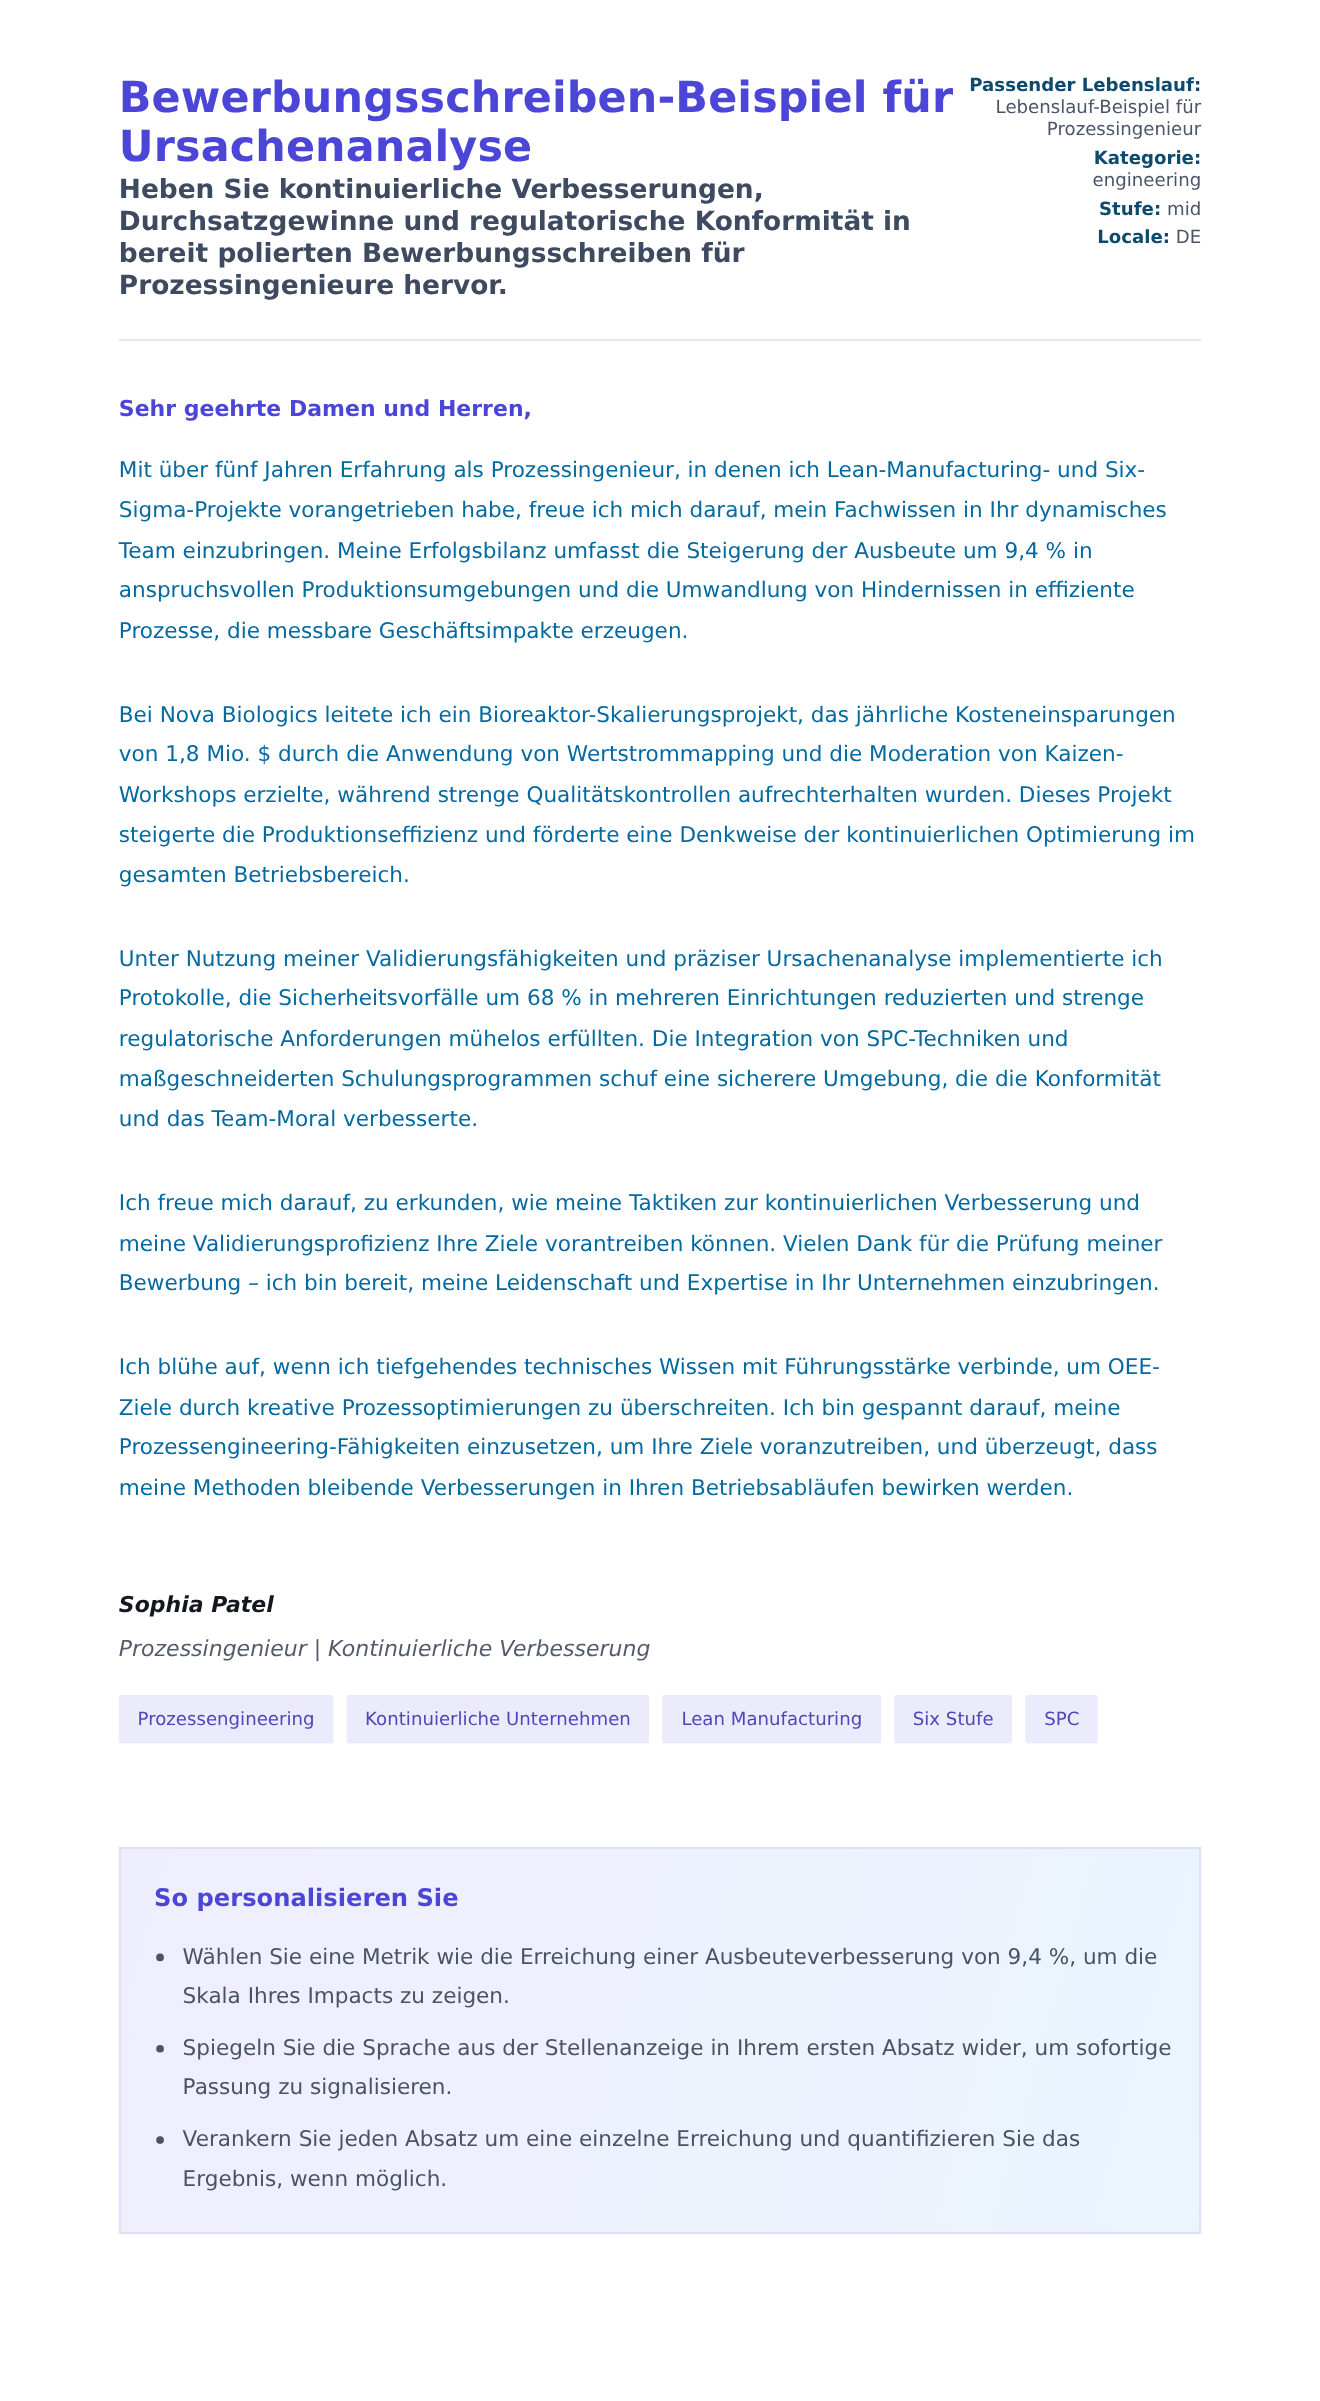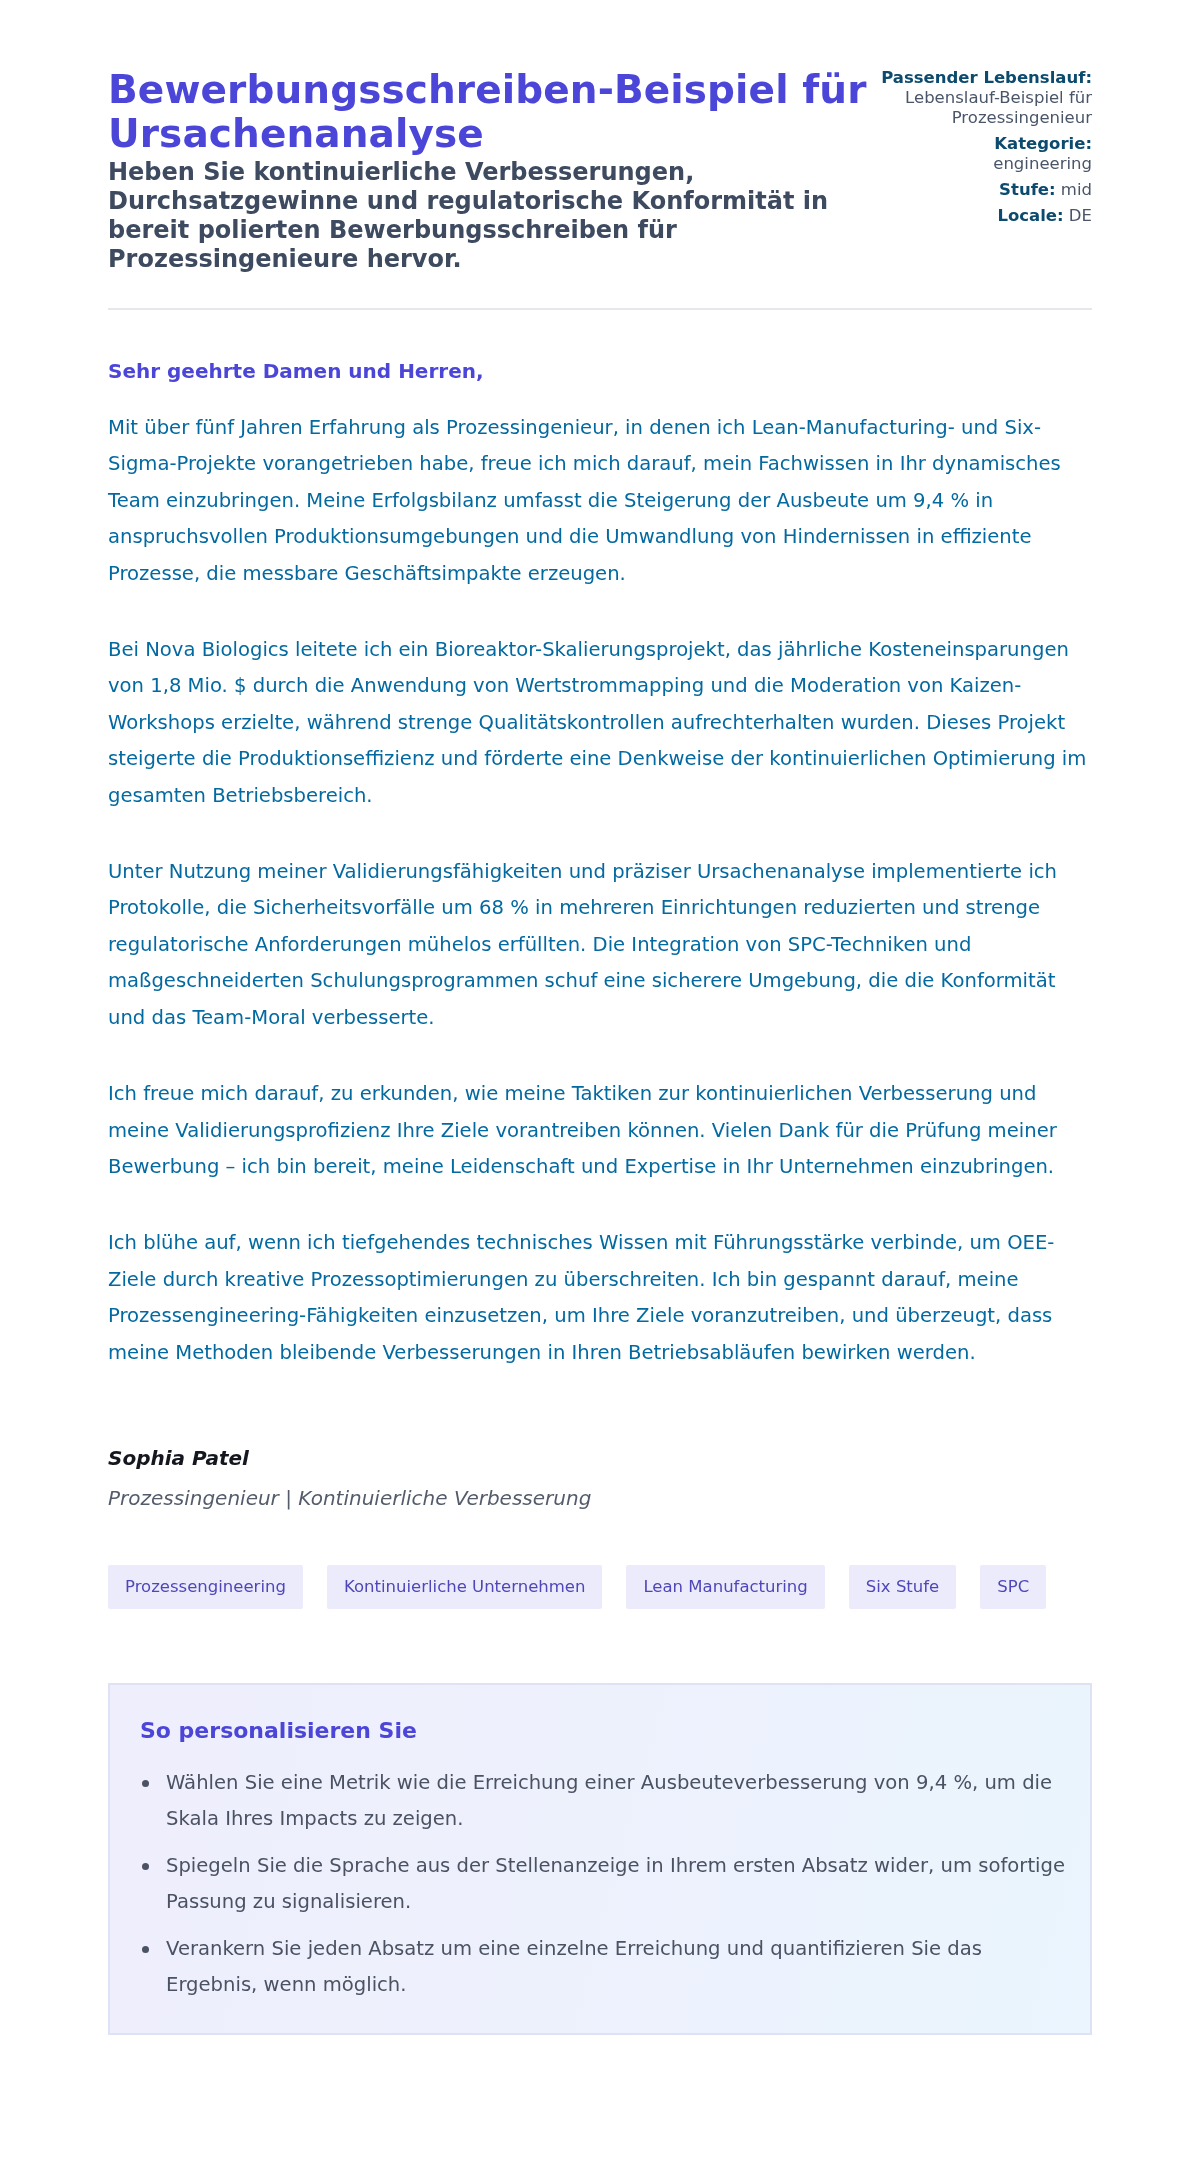--- a/index.html
+++ b/index.html
@@ -72,34 +72,34 @@
     color: #14171f;
     line-height: 26px;
   }
   .sig-title {
     margin-top: 14px;
     font-size: 20px;
     color: #545c6b;
     line-height: 26px;
   }
   .tags {
-    margin-top: 54px;
+    margin-top: 30px;
     display: flex;
-    gap: 24px;
+    gap: 12px;
   }
   .tag {
     background: #ecebfc;
     color: #4f46b8;
     font-size: 16.5px;
     line-height: 20px;
     padding: 12px 17px;
     border-radius: 2px;
   }
   .tips {
-    margin-top: 74px;
+    margin-top: 94px;
     border: 2px solid #dfe1f5;
     background: linear-gradient(105deg, #efeefc 0%, #edf2fd 60%, #eaf5fe 100%);
     padding: 32px 20px 30px 30px;
   }
   .tips-title {
     font-size: 22px;
     font-weight: bold;
     color: #4b46d8;
     line-height: 28px;
   }

